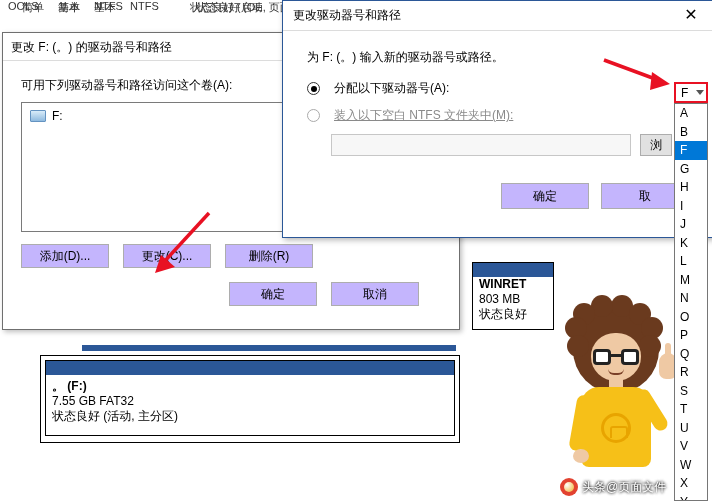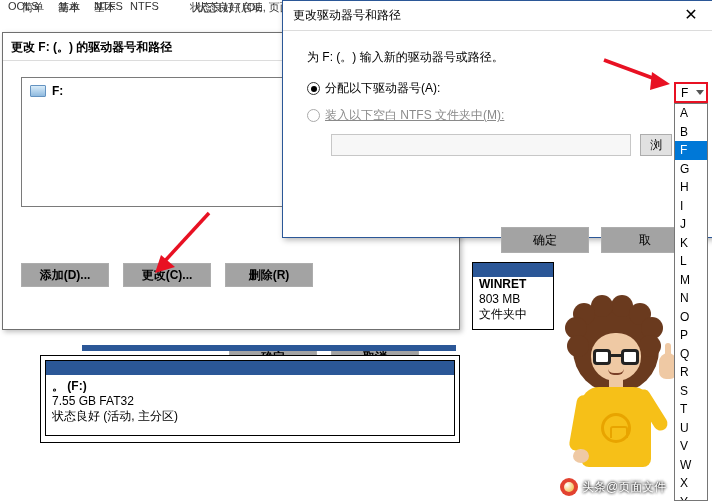--- a/index.html
+++ b/index.html
@@ -3,43 +3,43 @@
 <meta charset="utf-8">
 <style>
   * { box-sizing: border-box; margin: 0; padding: 0; font-family: "Microsoft YaHei", "Segoe UI", sans-serif; font-size: 12px; }
   body { width: 712px; height: 501px; background: #fff; position: relative; overflow: hidden; }
 
   
   .bg-top { position:absolute; top:0; left:0; width:712px; height:30px; background:#fff; color:#333; }
   .bg-top .row { position:absolute; font-size:11px; }
 
   
-  .dlg1 { position:absolute; left:2px; top:32px; width:458px; height:298px; background:#fff; border:1px solid #6f6f6f; box-shadow:2px 2px 5px rgba(0,0,0,.25);font-weight:bold; }
+  .dlg1 { position:absolute; left:2px; top:32px; width:458px; height:298px; background:#fff; border:1px solid #6f6f6f; box-shadow:2px 2px 5px rgba(0,0,0,.25); }
   .dlg1 .titlebar { height:28px; line-height:28px; padding:0 8px; background:#fff; border-bottom:1px solid #dcdcdc; font-size:12px; }
   .dlg1 .body { padding:16px 18px 10px; }
   .dlg1 .label-row { margin-bottom:8px; font-size:12px; color:#000; }
   .dlg1 .listbox { width:418px; height:130px; border:1px solid #7a7a7a; background:#fff; padding:4px; }
   .dlg1 .listbox .item { display:flex; align-items:center; gap:6px; padding:2px 4px; }
   .dlg1 .drive-icon { width:16px; height:12px; background:linear-gradient(#d9ecf9,#8fbadf); border:1px solid #6493c1; border-radius:1px; }
   .dlg1 .btn-row { margin-top:12px; display:flex; gap:14px; }
   .dlg1 .btn-row2 { margin-top:14px; display:flex; gap:14px; justify-content:flex-end; padding-right:22px; }
-  .btn { width:88px; height:24px; background:#a3a3a3; border:1px solid #adadad; cursor:pointer; text-align:center; line-height:22px; font-size:12px;margin-top:44px; }
+  .btn { width:88px; height:24px; background:#c4b5fd; border:1px solid #adadad; cursor:pointer; text-align:center; line-height:22px; font-size:12px; }
 
   
   .arrow { position:absolute; width:80px; height:80px; pointer-events:none; }
   .arrow svg line { stroke:#e81123; stroke-width:3.5; }
   .arrow svg polygon { fill:#e81123; }
 
   
   .dlg2 { position:absolute; left:282px; top:0; width:432px; height:238px; background:#fff; border:1px solid #2b5797; box-shadow:2px 2px 6px rgba(0,0,0,.3); }
   .dlg2 .titlebar { height:30px; background:#fff; display:flex; align-items:center; justify-content:space-between; padding:0 0 0 10px; border-bottom:1px solid #dcdcdc; }
   .dlg2 .closebtn { width:44px; height:30px; line-height:28px; text-align:center; font-size:16px; font-weight:300; cursor:pointer; }
   .dlg2 .body { padding:18px 24px 12px; }
   .dlg2 .intro { margin-bottom:14px; }
-  .dlg2 .radio-row { display:flex; align-items:center; gap:5px; margin-bottom:10px; color:#000; }
+  .dlg2 .radio-row { display:flex; align-items:center; gap:14px; margin-bottom:10px; color:#000; }
   .dlg2 .radio-row.disabled { color:#8a8a8a;text-decoration:underline; }
   .dlg2 .radio { width:13px; height:13px; border:1px solid #333; border-radius:50%; display:inline-flex; align-items:center; justify-content:center; }
   .dlg2 .radio.checked::after { content:""; width:6px; height:6px; background:#000; border-radius:50%; }
   .dlg2 .radio.disabled { border-color:#aaa; }
   .dlg2 .path-input { margin-left:24px; width:300px; height:22px; border:1px solid #c7c7c7; background:#f7f7f7; display:inline-block; }
   .dlg2 .browse { display:inline-block; width:32px; height:22px; border:1px solid #adadad; background:#e1e1e1; text-align:center; line-height:20px; margin-left:6px; vertical-align:top; }
   .dlg2 .btn-row { margin-top:24px; display:flex; justify-content:flex-end; gap:12px; }
   .dlg2 .btn { width:88px; height:26px; line-height:24px; }
 
   
@@ -96,20 +96,21 @@
   <span class="row" style="left:8px;top:14">OOLS</span>
   <span class="row" style="left:58px;top:14">简单</span>
   <span class="row" style="left:94px;top:14">基本</span>
   <span class="row" style="left:130px;top:14">NTFS</span>
   <span class="row" style="left:196px;top:14">状态良好 (OE</span>
 </div>
 
 <div class="dlg1">
   <div class="titlebar">更改 F: (。) 的驱动器号和路径</div>
   <div class="body">
+    <div class="label-row">可用下列驱动器号和路径访问这个卷(A):</div>
     <div class="listbox">
       <div class="item">
         <span class="drive-icon"></span>
         <span>F:</span>
       </div>
     </div>
     <div class="btn-row">
       <div class="btn">添加(D)...</div>
       <div class="btn">更改(C)...</div>
       <div class="btn">删除(R)</div>
@@ -188,21 +189,21 @@
     <div class="opt">W</div>
     <div class="opt">X</div>
     <div class="opt">Y</div>
   </div>
 
 <div class="disk-frag1">
   <div class="hdr"></div>
   <div class="txt">
     <b>WINRET</b><br>
     <span>803 MB</span><br>
-    <span>文件夹中</span>
+    <span>状态良好</span>
   </div>
 </div>
 
 <div class="blue-line"></div>
 <div class="disk-frag2">
   <div class="inner">
     <div class="hdr"></div>
     <div class="txt">
       <b>。 (F:)</b><br>
       <span>7.55 GB FAT32</span><br>

